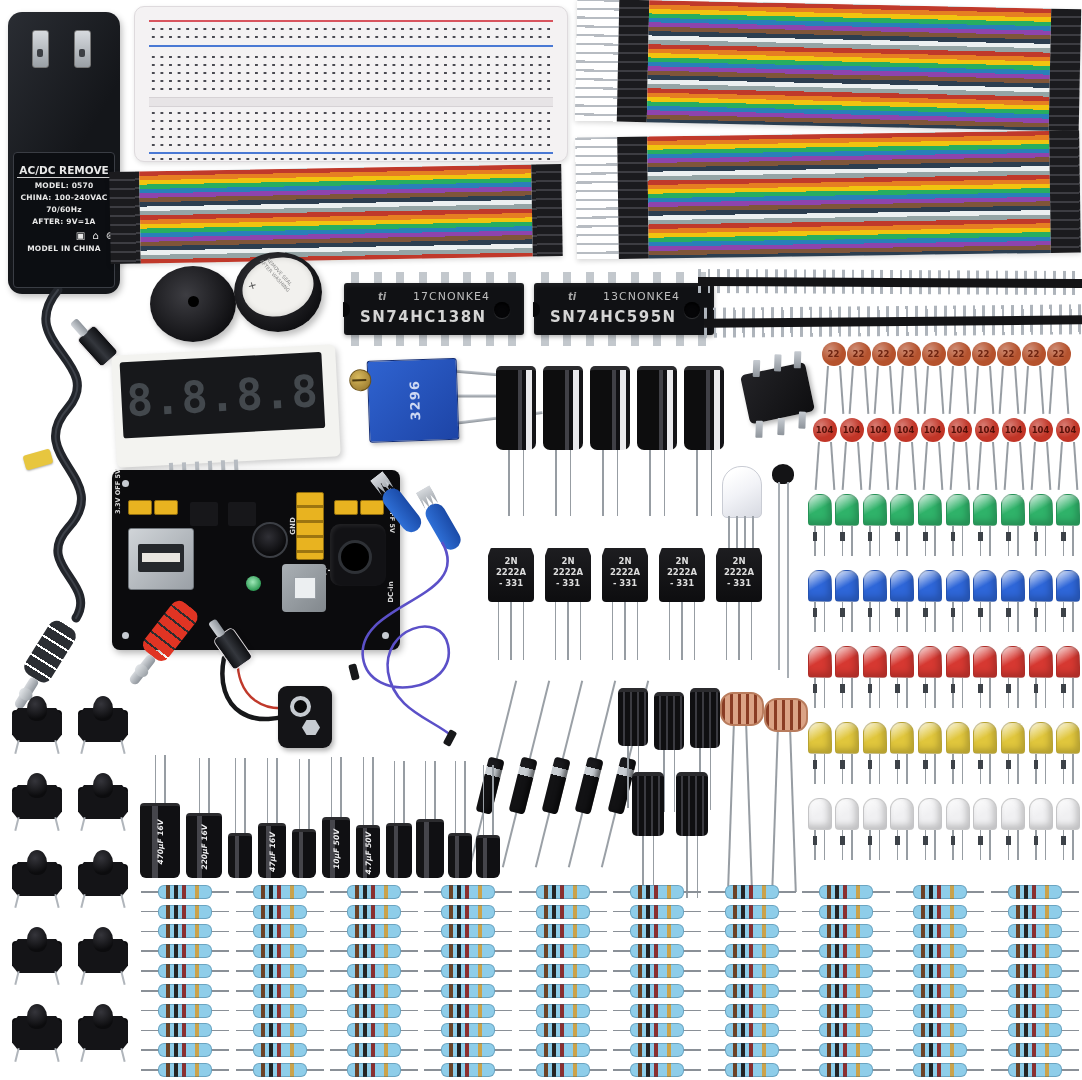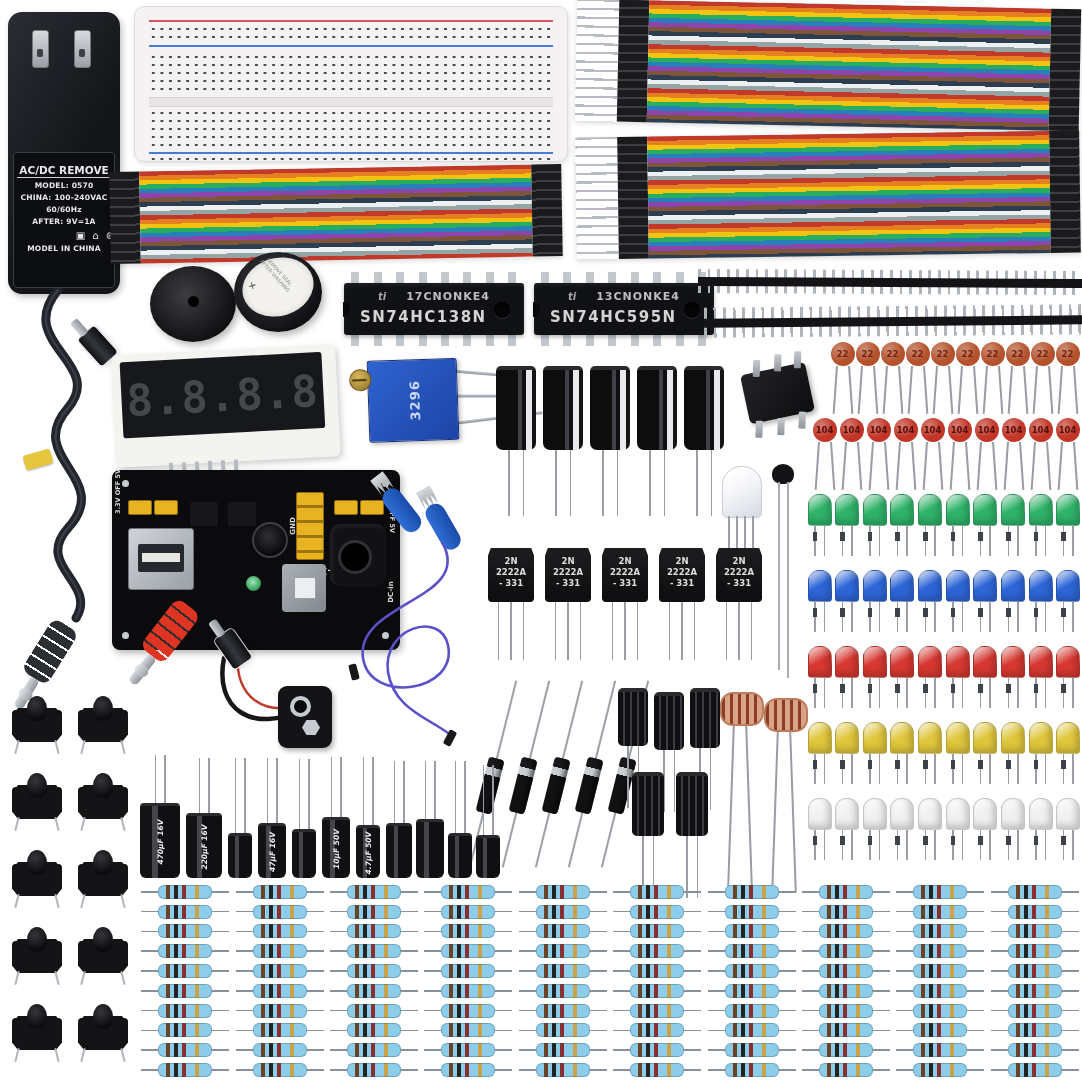--- a/index.html
+++ b/index.html
@@ -40,21 +40,21 @@
   .buz .hole{position:absolute;left:44%;top:40%;width:11px;height:11px;border-radius:50%;background:#000}
   .buz-sticker{position:absolute;left:8px;top:6px;width:72px;height:58px;border-radius:50%;background:#f2f1ee;transform:rotate(-16deg);box-shadow:inset 0 0 6px rgba(0,0,0,.15)}
   .buz-sticker .plus{position:absolute;left:7px;top:14px;font-size:11px;color:#555}
   .buz-sticker .txt{position:absolute;left:16px;top:10px;width:46px;font-size:5px;line-height:6px;color:#8a8a8a;transform:rotate(64deg);text-align:center}
 
   
   .ic{width:180px}
   .ic-pins{height:11px;margin:0 7px;background:repeating-linear-gradient(90deg,#c3c8cd 0 8px,rgba(0,0,0,0) 8px 22.5px)}
   .ic-body{position:relative;height:52px;background:#101114;border-radius:3px;box-shadow:inset 0 2px 5px rgba(255,255,255,.07),0 2px 4px rgba(0,0,0,.3)}
   .ic-logo{position:absolute;left:34px;top:8px;font-size:10px;color:#a8a8a8;font-style:italic;font-weight:bold}
-  .ic-l1{position:absolute;right:34px;top:7px;font-size:11px;letter-spacing:1px;color:#bdbdbd;font-weight:bold}
+  .ic-l1{position:absolute;right:34px;top:7px;font-size:11px;letter-spacing:1px;color:#bdbdbd;font-weight:normal}
   .ic-l2{position:absolute;left:16px;top:25px;font-size:15px;letter-spacing:1.5px;color:#d4d4d4;font-weight:bold}
   .ic-dot{position:absolute;right:14px;top:19px;width:16px;height:16px;border-radius:50%;background:#050507;box-shadow:inset 0 2px 3px #000,0 1px 1px rgba(255,255,255,.15)}
   .ic-notch{position:absolute;left:-1px;top:19px;width:7px;height:15px;border-radius:0 8px 8px 0;background:#08080a}
 
   
   .hdr{background:linear-gradient(#141416,#141416) center/100% 9px no-repeat,
        repeating-linear-gradient(90deg,#aeb4bb 0 2.8px,rgba(0,0,0,0) 2.8px 9.6px)}
 
   
   .seg{left:114px;top:350px;width:224px;height:112px;transform:rotate(-3deg)}
@@ -190,21 +190,21 @@
     <span class="prong" style="left:24px;top:18px">
         <i class="hole"></i>
       </span>
     <span class="prong" style="left:66px;top:18px">
         <i class="hole"></i>
       </span>
     <div class="adapter-label">
       <span class="t">AC/DC REMOVE</span>
       <span class="s">MODEL: 0570</span>
       <span class="s">CHINA: 100-240VAC</span>
-      <span class="s">60/60Hz</span>
+      <span class="s">70/60Hz</span>
       <span class="s">AFTER: 9V=1A</span>
       <span class="ic">▣ ⌂ ⊛ ☒</span>
       <span class="s">MODEL IN CHINA</span>
     </div>
   </div>
   <svg class="cmp" style="left:6px;top:288px" width="140" height="345">
     <path d="M52,2 C8,55 100,75 62,120 C18,170 108,190 62,240 C28,278 92,295 70,330" fill="none" stroke="#22252b" stroke-width="9" stroke-linecap="round"></path>
     <path d="M52,2 C8,55 100,75 62,120 C18,170 108,190 62,240 C28,278 92,295 70,330" fill="none" stroke="#3c4048" stroke-width="2" stroke-linecap="round"></path>
   </svg>
   <div class="cmp barrel">
@@ -342,21 +342,21 @@
   <div class="cmp opto">
     <i class="obody"></i>
     <span class="opin" style="left:8px;top:52px;transform:rotate(14deg)"></span>
     <span class="opin" style="left:30px;top:54px;transform:rotate(14deg)"></span>
     <span class="opin" style="left:52px;top:52px;transform:rotate(14deg)"></span>
     <span class="opin" style="left:18px;top:-8px;transform:rotate(14deg)"></span>
     <span class="opin" style="left:40px;top:-9px;transform:rotate(14deg)"></span>
     <span class="opin" style="left:60px;top:-8px;transform:rotate(14deg)"></span>
   </div>
 
-  <div class="cmp" style="left: 812px; top: 342px; width: 268px; display: flex; justify-content: flex-end; --disc: #b5522d; --txt: #6e2410;">
+  <div class="cmp" style="left: 812px; top: 342px; width: 268px; display: flex; justify-content: center; --disc: #b5522d; --txt: #6e2410;">
     <div class="cer">
       <span class="cer-disc">22</span>
       <span class="cer-legs">
           <i class="lw"></i>
           <i class="lw"></i>
         </span>
     </div>
   <div class="cer">
       <span class="cer-disc">22</span>
       <span class="cer-legs">

